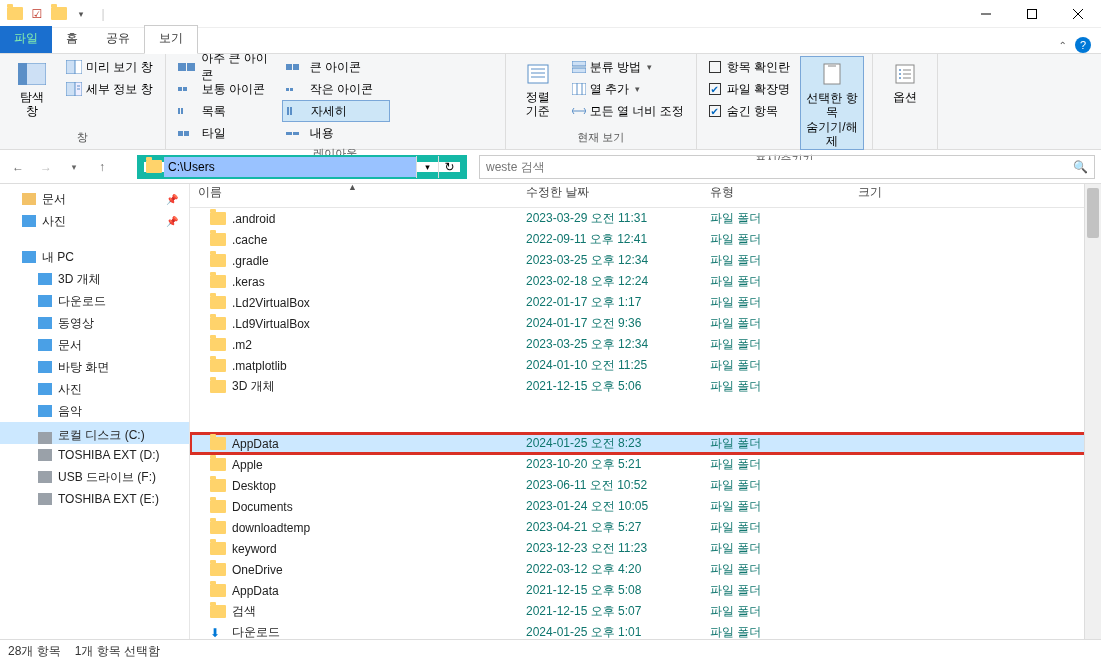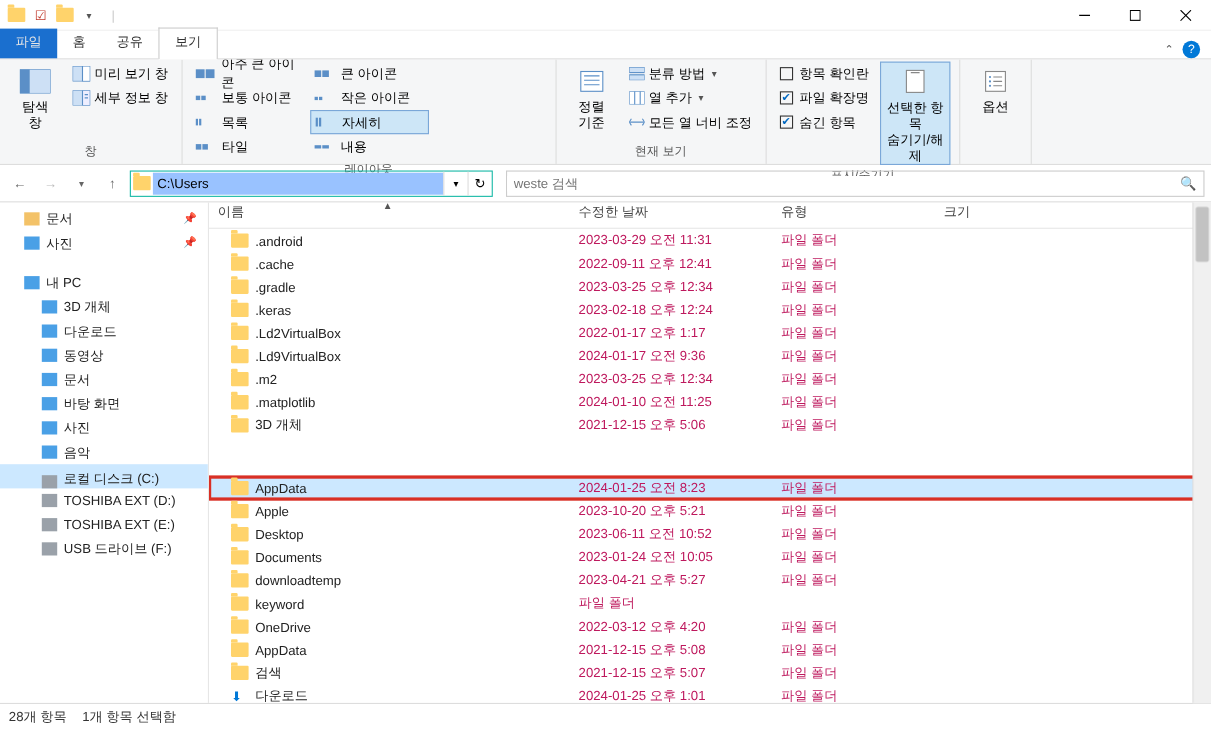--- a/index.html
+++ b/index.html
@@ -8,21 +8,21 @@
 
 .titlebar { height: 28px; display: flex; align-items: center; background:#fff; border-bottom:1px solid #eee; }
 .titlebar .qat { display:flex; align-items:center; gap:4px; padding-left:6px; }
 .titlebar .qat span { width:18px; height:18px; display:flex; align-items:center; justify-content:center; }
 .titlebar .wincontrols { margin-left:auto; display:flex; }
 .titlebar .wincontrols div { width:46px; height:28px; display:flex; align-items:center; justify-content:center; }
 
 
 .tabs { height:26px; display:flex; align-items:flex-end; background:#fff; border-bottom:1px solid #ddd; position:relative;}
 .tab { padding:4px 14px 6px; color:#333; cursor:default; }
-.tab.file { background:#1a6fcf; color:#e5e5e5; }
+.tab.file { background:#1a6fcf; color:#86efac; }
 .tab.active { border:1px solid #ccc; border-bottom:1px solid #fff; margin-bottom:-1px; background:#fff;}
 .tabs .help { margin-left:auto; display:flex; align-items:center; gap:8px; padding-right:10px;}
 .help-icon { width:16px; height:16px; border-radius:50%; background:#0078d7; color:#fff; display:flex; align-items:center; justify-content:center; font-size:11px;}
 
 
 .ribbon { height:96px; background:#f5f6f7; border-bottom:1px solid #ddd; display:flex; }
 .group { border-right:1px solid #ddd; padding:2px 8px 0; display:flex; flex-direction:column; }
 .group-body { flex:1; display:flex; align-items:flex-start; gap:6px; }
 .group-label { text-align:center; font-size:11px; color:#555; padding:2px 0 4px;}
 .bigbtn { display:flex; flex-direction:column; align-items:center; width:48px; padding-top:4px; gap:2px; font-size:11px; text-align:center; line-height:1.2;}
@@ -32,21 +32,21 @@
 .iconopt { display:flex; align-items:center; gap:6px; width:108px; height:22px; padding:0 4px; font-size:11px;}
 .iconopt .dots { width:18px; display:flex; flex-wrap:wrap; gap:1px;}
 .iconopt .dots i { background:#5b8fc7; display:block;}
 .iconopt.sel { border:1px solid #7aa7d8; background:#cde6f7;}
 .chkline { display:flex; align-items:center; gap:6px; height:22px; font-size:11px; padding:0 4px;}
 .chkline .box { width:12px; height:12px; border:1px solid #333; display:flex; align-items:center; justify-content:center; font-size:10px; color:#0067c0;}
 
 
 .navbar { height:34px; border-bottom:1px solid #ddd; display:flex; align-items:center; padding:0 6px; gap:4px;}
 .navbtn { width:24px; height:24px; display:flex; align-items:center; justify-content:center; color:#666;}
-.addrwrap { flex:0 0 330px; height:24px; border:1px solid #14b8a6; display:flex; align-items:center;}
+.addrwrap { flex:0 0 330px; height:24px; border:7px solid #14b8a6; display:flex; align-items:center;margin-left:19px;}
 .addrwrap .ficon{ width:20px; display:flex; align-items:center; justify-content:center;}
 .addrwrap input { flex:1; border:none; outline:none; padding:0 4px; background:#99c2ff; height:20px;}
 .addrwrap .drop, .addrwrap .ref { width:22px; display:flex; align-items:center; justify-content:center; border-left:1px solid #ddd; height:22px;}
 .searchwrap { flex:1; height:24px; border:1px solid #ccc; display:flex; align-items:center; margin-left:8px;}
 .searchwrap input { flex:1; border:none; outline:none; padding:0 6px; color:#888;}
 .searchwrap .sicon{width:26px; display:flex; align-items:center; justify-content:center; color:#555;}
 
 
 .main { flex:1; display:flex; min-height:0; position:relative;}
 .sidebar { width:190px; border-right:1px solid #e6e6e6; overflow-y:auto; padding-top:4px;}
@@ -59,21 +59,21 @@
 .filearea { flex:1; display:flex; flex-direction:column; position:relative; min-width:0;}
 .colhead { height:24px; border-bottom:1px solid #e6e6e6; display:flex; color:#444; font-size:12px;}
 .colhead div { padding-left:8px;}
 .c-name{flex:0 0 328px;} .c-date{flex:0 0 184px;} .c-type{flex:0 0 148px;} .c-size{flex:0 0 80px;}
 .rows { flex:1; overflow-y:auto; position:relative;}
 .row { height:21px; display:flex; align-items:center; font-size:12px; color:#222;}
 .row .c-name{display:flex; align-items:center; gap:6px; padding-left:20px;}
 .row .fico { width:16px; height:14px; display:inline-block;}
 .row.sel { background:#cce8ff;margin-top:36px;}
 .row.hl { outline:3px solid #d93025; outline-offset:-2px;}
-.row .c-date,.row .c-type,.row .c-size{ padding-left:8px; color:#be185d;}
+.row .c-date,.row .c-type,.row .c-size{ padding-left:8px; color:#0f766e;}
 .scrollbar { position:absolute; right:0; top:0; bottom:0; width:17px; background:#f0f0f0; border-left:1px solid #ddd;}
 .scrollbar .thumb{ position:absolute; left:2px; right:2px; top:4px; height:50px; background:#c2c2c2; border-radius:2px;}
 
 
 .status { height:24px; border-top:1px solid #ddd; display:flex; align-items:center; padding:0 8px; gap:14px; font-size:11px; color:#333;}
 
 .folder { width:16px; height:13px; background:#ffd36b; border-radius:1px; position:relative; display:inline-block;}
 .folder::before{content:""; position:absolute; top:-3px; left:0; width:6px; height:3px; background:#ffd36b; border-radius:1px 1px 0 0;}
 </style>
 </head>
@@ -385,25 +385,25 @@
         <div class="side-item l2 sel">
           <span class="sq" style="background:#9aa1a9;"></span>
           <span>로컬 디스크 (C:)</span>
         </div>
         <div class="side-item l2">
           <span class="sq" style="background:#9aa1a9;"></span>
           <span>TOSHIBA EXT (D:)</span>
         </div>
         <div class="side-item l2">
           <span class="sq" style="background:#9aa1a9;"></span>
+          <span>USB 드라이브 (F:)</span>
+        </div>
+        <div class="side-item l2">
+          <span class="sq" style="background:#9aa1a9;"></span>
           <span>TOSHIBA EXT (E:)</span>
-        </div>
-        <div class="side-item l2">
-          <span class="sq" style="background:#9aa1a9;"></span>
-          <span>USB 드라이브 (F:)</span>
         </div>
       </div>
   </div>
 
   <div class="filearea">
     <div class="colhead" style="position:relative;">
       <div class="c-name">이름</div>
       <div class="c-date">수정한 날짜</div>
       <div class="c-type">유형</div>
       <div class="c-size">크기</div>
@@ -534,20 +534,21 @@
           </div>
           <div class="c-date">2023-04-21 오후 5:27</div>
           <div class="c-type">파일 폴더</div>
           <div class="c-size"></div>
         </div>
         <div class="row">
           <div class="c-name">
             <span class="fico"><i class="folder"></i></span>
             <span>keyword</span>
           </div>
+          <div class="c-date">2023-12-23 오전 11:23</div>
           <div class="c-type">파일 폴더</div>
           <div class="c-size"></div>
         </div>
         <div class="row">
           <div class="c-name">
             <span class="fico"><i class="folder"></i></span>
             <span>OneDrive</span>
           </div>
           <div class="c-date">2022-03-12 오후 4:20</div>
           <div class="c-type">파일 폴더</div>

